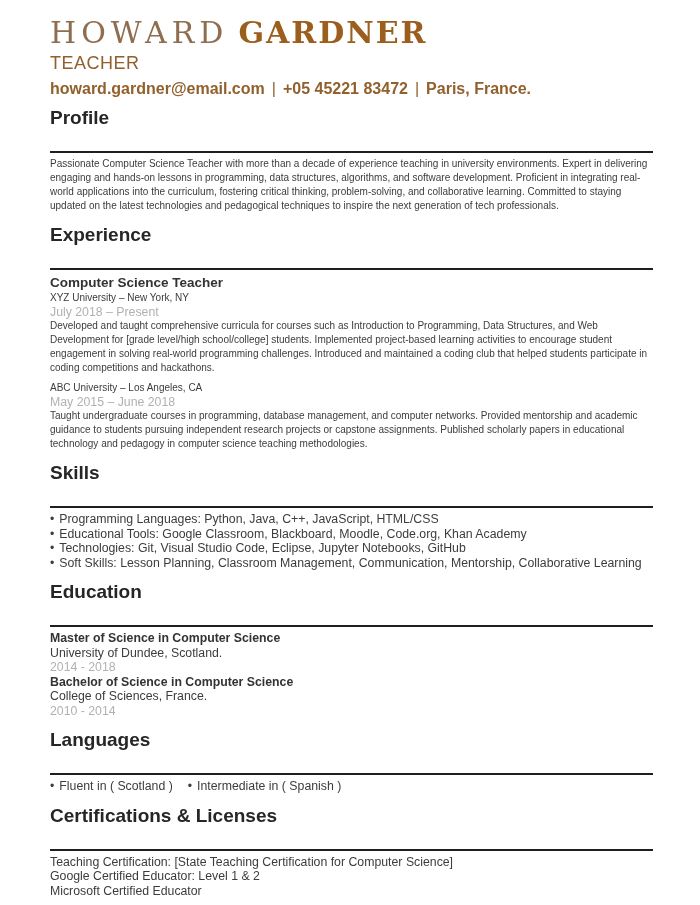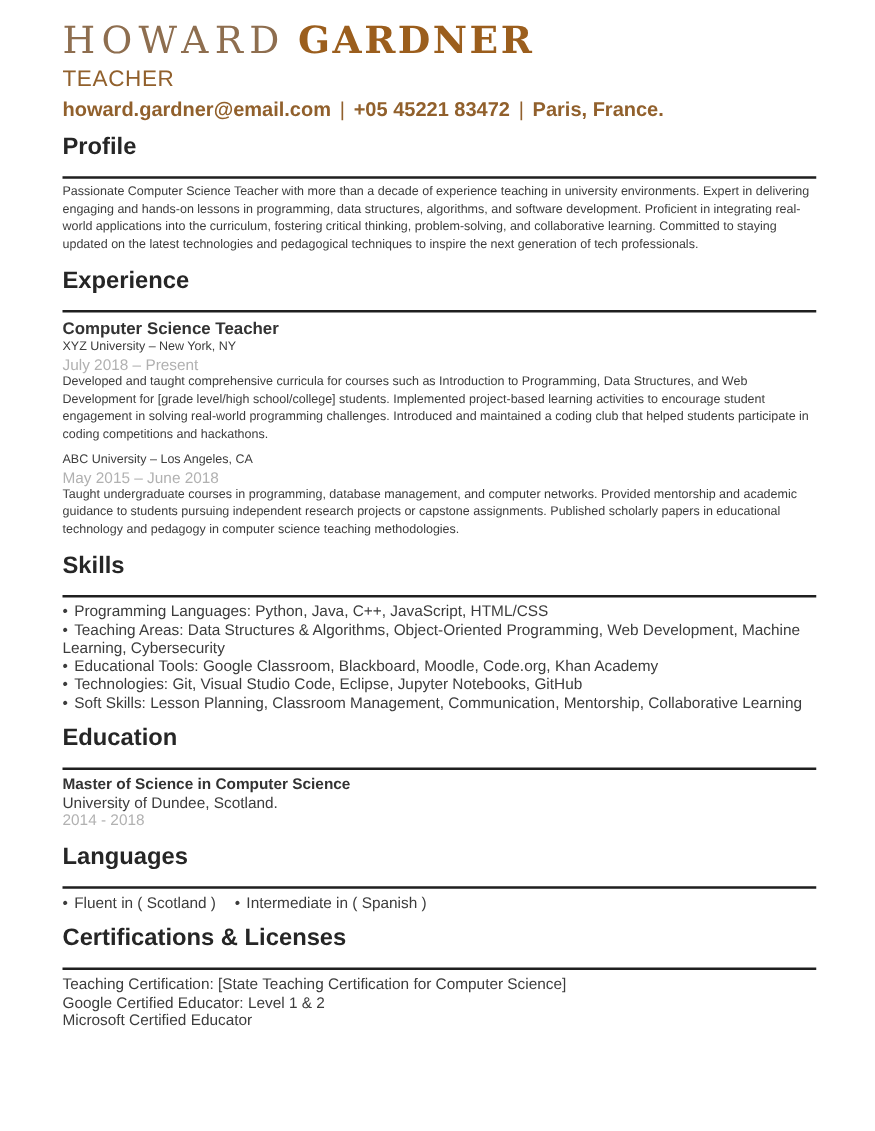--- a/index.html
+++ b/index.html
@@ -59,21 +59,21 @@
   .contact .sep { margin: 0 7px; font-weight: normal; }
 
   
   section { margin-top: 11px; }
   h2.sec {
     margin: 0 0 4px 0;
     font-size: 19px;
     line-height: 22px;
     font-weight: bold;
     color: var(--heading_text);
-    padding-bottom: 12px;
+    padding-bottom: 22px;
     border-bottom: 2px solid var(--rule);
   }
   .body {
     margin: 0;
     font-size: 10px;
     line-height: 14px;
     color: var(--body_text);
   }
   .dates {
     font-size: 12.3px;
@@ -137,32 +137,36 @@
     <div class="job">
       <div class="body">ABC University – Los Angeles, CA</div>
       <div class="dates">May 2015 – June 2018</div>
       <p class="body">Taught undergraduate courses in programming, database management, and computer networks. Provided mentorship and academic guidance to students pursuing independent research projects or capstone assignments. Published scholarly papers in educational technology and pedagogy in computer science teaching methodologies.</p>
     </div>
   </section>
 
   <section>
     <h2 class="sec">Skills</h2>
     <div class="bullet-line"><span class="bullet">•</span><span>Programming Languages: Python, Java, C++, JavaScript, HTML/CSS</span></div>
-    <div class="bullet-line"><span class="bullet">•</span><span>Teaching Areas: Data Structures &amp; Algorithms, Object-Oriented Programming, Web Development, Machine Learning, Cybersecurity</span></div>
     <div class="bullet-line"><span class="bullet">•</span><span>Educational Tools: Google Classroom, Blackboard, Moodle, Code.org, Khan Academy</span></div>
     <div class="bullet-line"><span class="bullet">•</span><span>Technologies: Git, Visual Studio Code, Eclipse, Jupyter Notebooks, GitHub</span></div>
     <div class="bullet-line"><span class="bullet">•</span><span>Soft Skills: Lesson Planning, Classroom Management, Communication, Mentorship, Collaborative Learning</span></div>
   </section>
 
   <section>
     <h2 class="sec">Education</h2>
     <div>
       <div class="degree">Master of Science in Computer Science</div>
       <div class="edu-line">University of Dundee, Scotland.</div>
       <div class="edu-dates">2014 - 2018</div>
+    </div>
+    <div>
+      <div class="degree">Bachelor of Science in Computer Science</div>
+      <div class="edu-line">College of Sciences, France.</div>
+      <div class="edu-dates">2010 - 2014</div>
     </div>
   </section>
 
   <section>
     <h2 class="sec">Languages</h2>
     <div class="bullet-line">
       <span class="lang-item"><span class="bullet">•</span><span>Fluent in ( Scotland )</span></span><span class="lang-item second"><span class="bullet">•</span><span>Intermediate in ( Spanish )</span></span>
     </div>
   </section>
 

